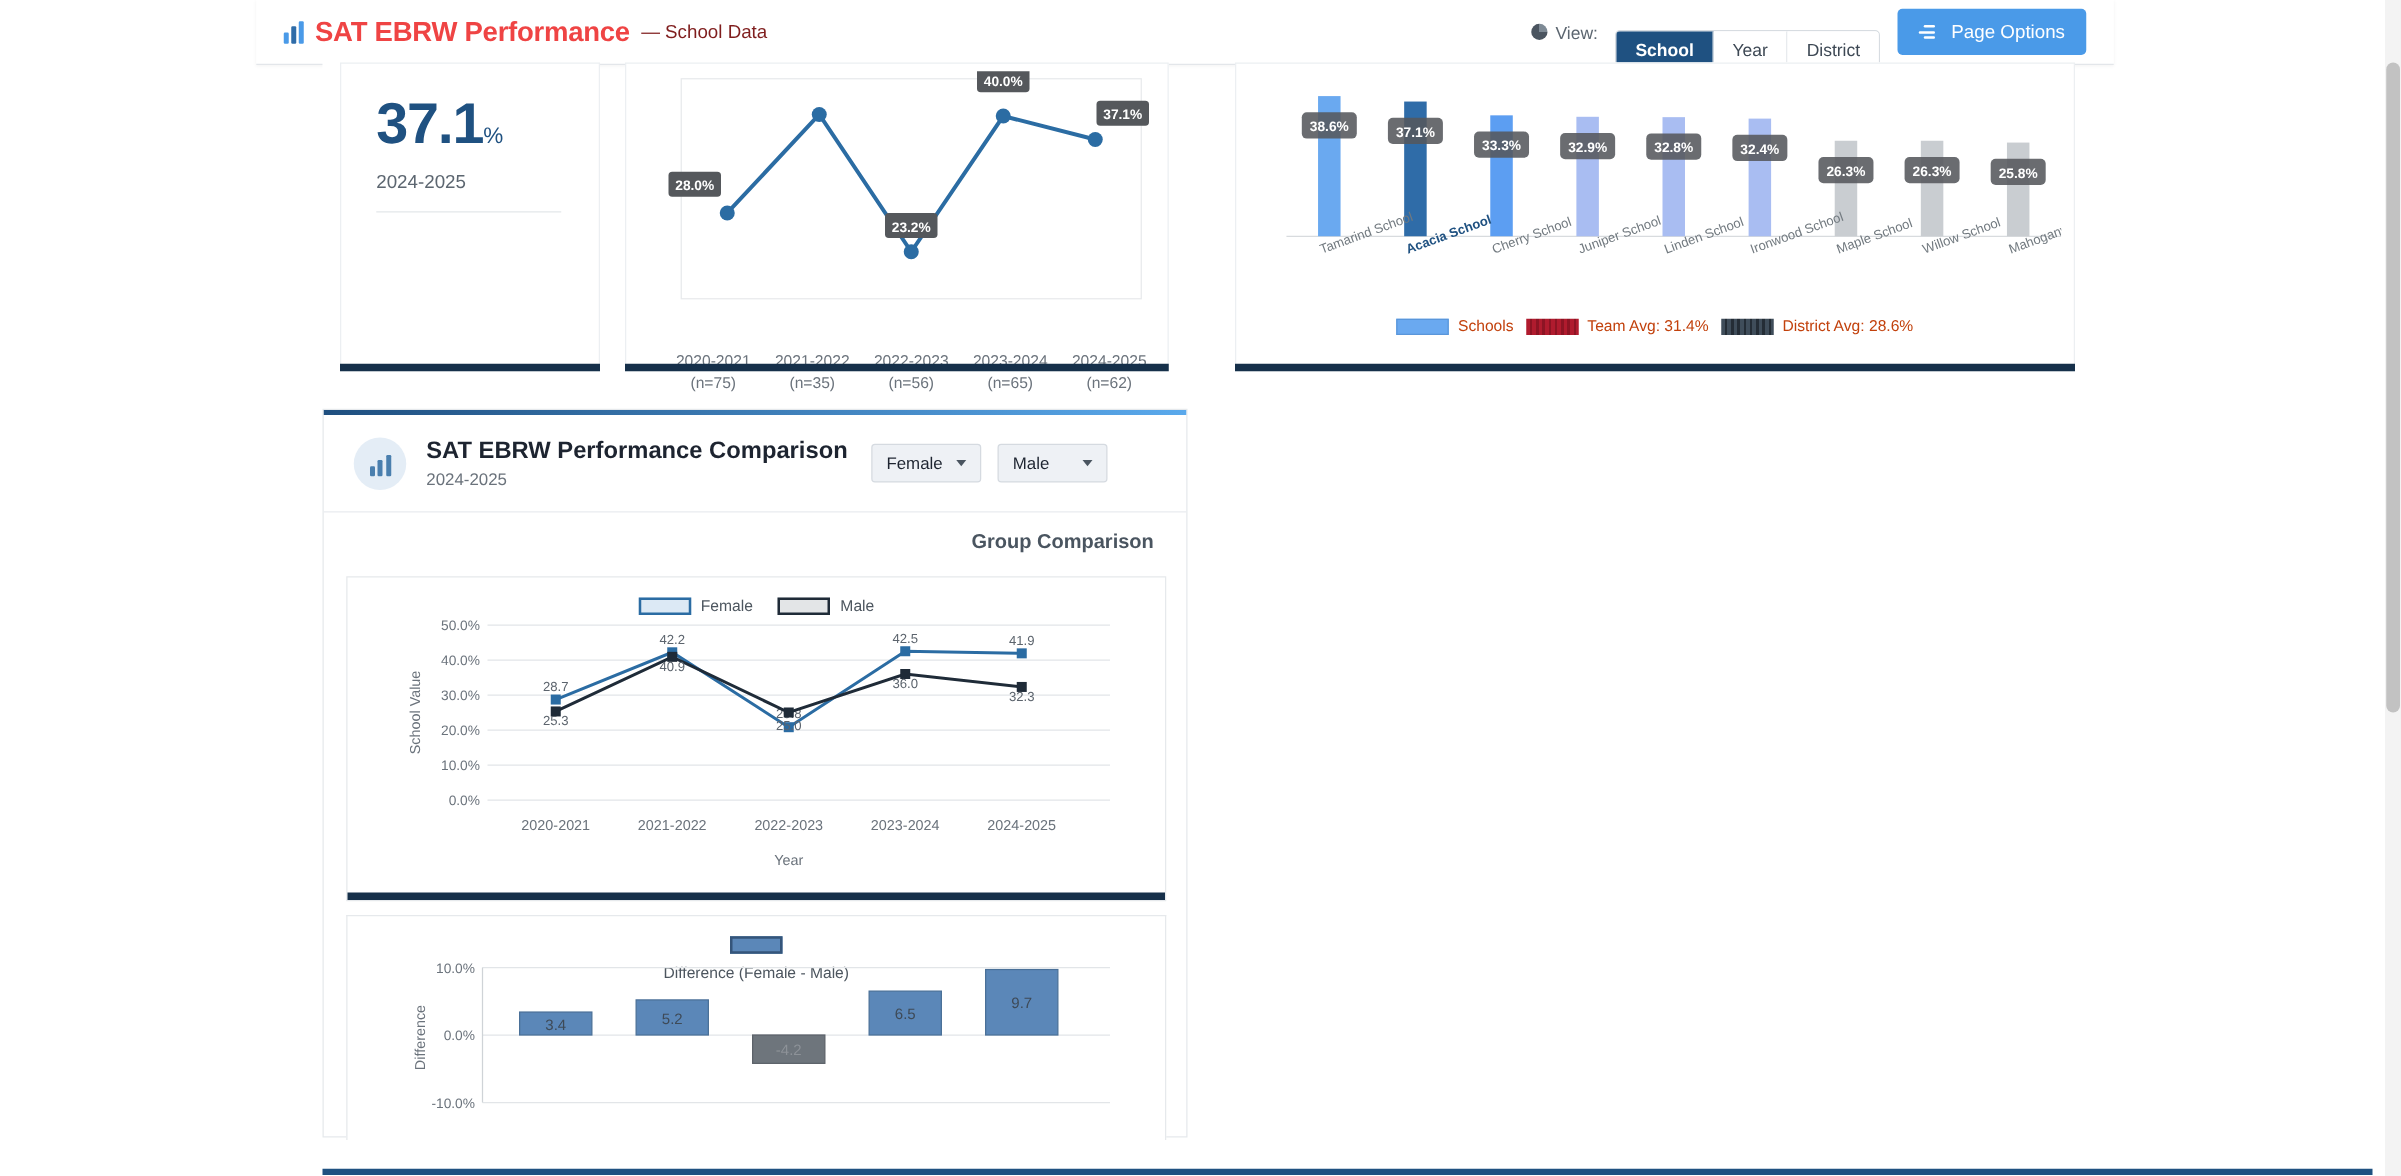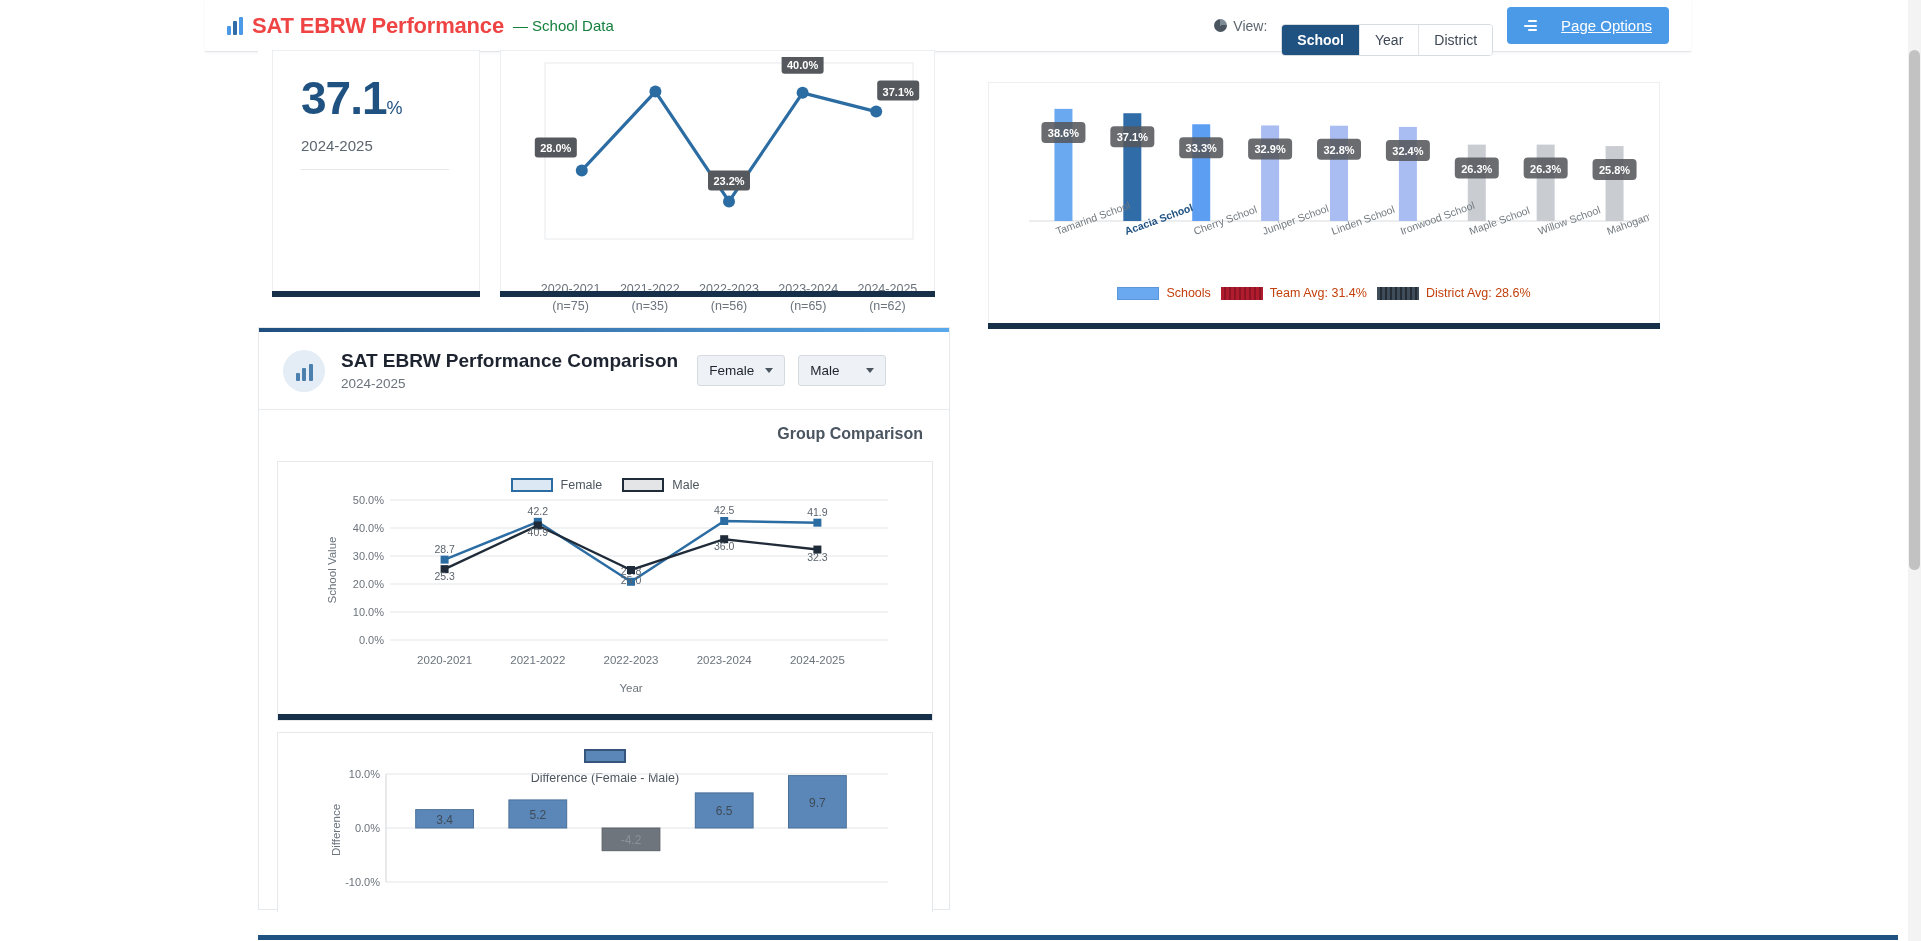--- a/index.html
+++ b/index.html
@@ -18,36 +18,35 @@
     background: #ffffff; border-bottom: 1px solid #e3e6ea;
     display: flex; align-items: center; padding: 0 22px;
     box-shadow: 0 1px 3px rgba(0,0,0,0.05);
   }
   .tb-bars { display:flex; align-items:flex-end; gap:2px; height:18px; margin-right:9px; }
   .tb-bars i { display:block; width:4px; background:#4a9ae8; border-radius:1px; }
   .tb-bars i:nth-child(1){ height:9px; }
   .tb-bars i:nth-child(2){ height:14px; background:#2f6ca8; }
   .tb-bars i:nth-child(3){ height:18px; background:#4a9ae8; }
   .tb-title { font-size: 22px; font-weight: bold; color:#ef4444; letter-spacing:-0.2px; }
-  .tb-sub { font-size: 15px; color:#15803d; margin-left: 9px; font-weight: normal; text-align: center; }
+  .tb-sub { font-size: 15px; color:#7f1d1d; margin-left: 9px; font-weight: normal; text-align: center; }
   .tb-right { margin-left:auto; display:flex; align-items:center; gap: 14px; }
   .view-label { font-size: 14px; color:#5c6670; display:flex; align-items:center; gap:6px; }
   .pie-ico { width:13px; height:13px; border-radius:50%; background: conic-gradient(#7e8a95 0 25%, #4b5560 25% 100%); display:inline-block; }
   .seg { display:flex; border:1px solid #d7dce1; border-radius:4px; overflow:hidden;margin-top:28px; }
   .seg > div {
     font-size:14px; padding:7px 15px; background:#fff; color:#3d4854;
     border-right:1px solid #e1e5e9; cursor:pointer;
   }
   .seg > div:last-child { border-right:none; }
   .seg > div.active { background:#1f5181; color:#fff; font-weight:bold; }
   .btn-primary {
     background:#4a9ae8; color:#fff; border:none; border-radius:4px;
-    font-size:15px; padding:10px 17px; display:flex; align-items:center; gap:24px;
+    font-size:15px; padding:10px 17px; display:flex; align-items:center; gap:13px;
     cursor:pointer;
-    text-decoration:underline;
   }
   .opt-ico { display:flex; flex-direction:column; gap:2.5px; }
   .opt-ico span { display:block; width:13px; height:2px; background:#fff; border-radius:1px; position:relative; }
   .opt-ico span:nth-child(1){ margin-left:4px; width:9px;}
   .opt-ico span:nth-child(3){ margin-left:4px; width:9px;}
 
   
   .card { position:absolute; background:#fff; border:1px solid #e6e9ec; }
   .topaccent { position:absolute; left:0; top:0; height:4px; width:100%;
     background: linear-gradient(90deg,#1f4f7f,#5aa9ec); }
@@ -62,21 +61,21 @@
   #kpi-bot { position:absolute; left:14px; bottom:0; width:208px; height:6px; background:#16304a; }
 
   #trend-card { left:500px; top:50px; width:435px; height:247px; border:none; }
   #trend-inner { position:absolute; inset:0; background:#fff; border:1px solid #eceff2; }
   #trend-bot { position:absolute; left:0; bottom:0; width:100%; height:6px; background:#16304a; }
   .trend-plot { position:absolute; left:30px; top:6px; width:396px; height:200px; }
   .axis-labels { position:absolute; left:30px; top:230px; width:396px;
     display:flex; }
   .axis-labels div { flex:1; text-align:center; font-size:12.5px; color:#6b737c; line-height:1.35; }
 
-  #peer-card { left:988px; top:50px; width:672px; height:247px; border:none;margin-top:32px; }
+  #peer-card { left:988px; top:50px; width:672px; height:247px; border:none; }
   #peer-inner { position:absolute; inset:0; background:#fff; border:1px solid #eceff2; }
   #peer-bot { position:absolute; left:0; bottom:0; width:100%; height:6px; background:#16304a; }
   .peer-plot { position:absolute; left:40px; top:10px; width:620px; height:180px; }
   .peer-legend { position:absolute; left:0; bottom:28px; width:100%; display:flex;
     justify-content:center; align-items:center; gap:10px; font-size:12.5px; color:#c2410c; }
   .lg-swatch { display:inline-block; width:42px; height:13px; }
   .lg-item { display:flex; align-items:center; gap:7px; }
 
   
   #cmp-card { left:258px; top:327px; width:692px; height:583px; border:1px solid #e6e9ec;

